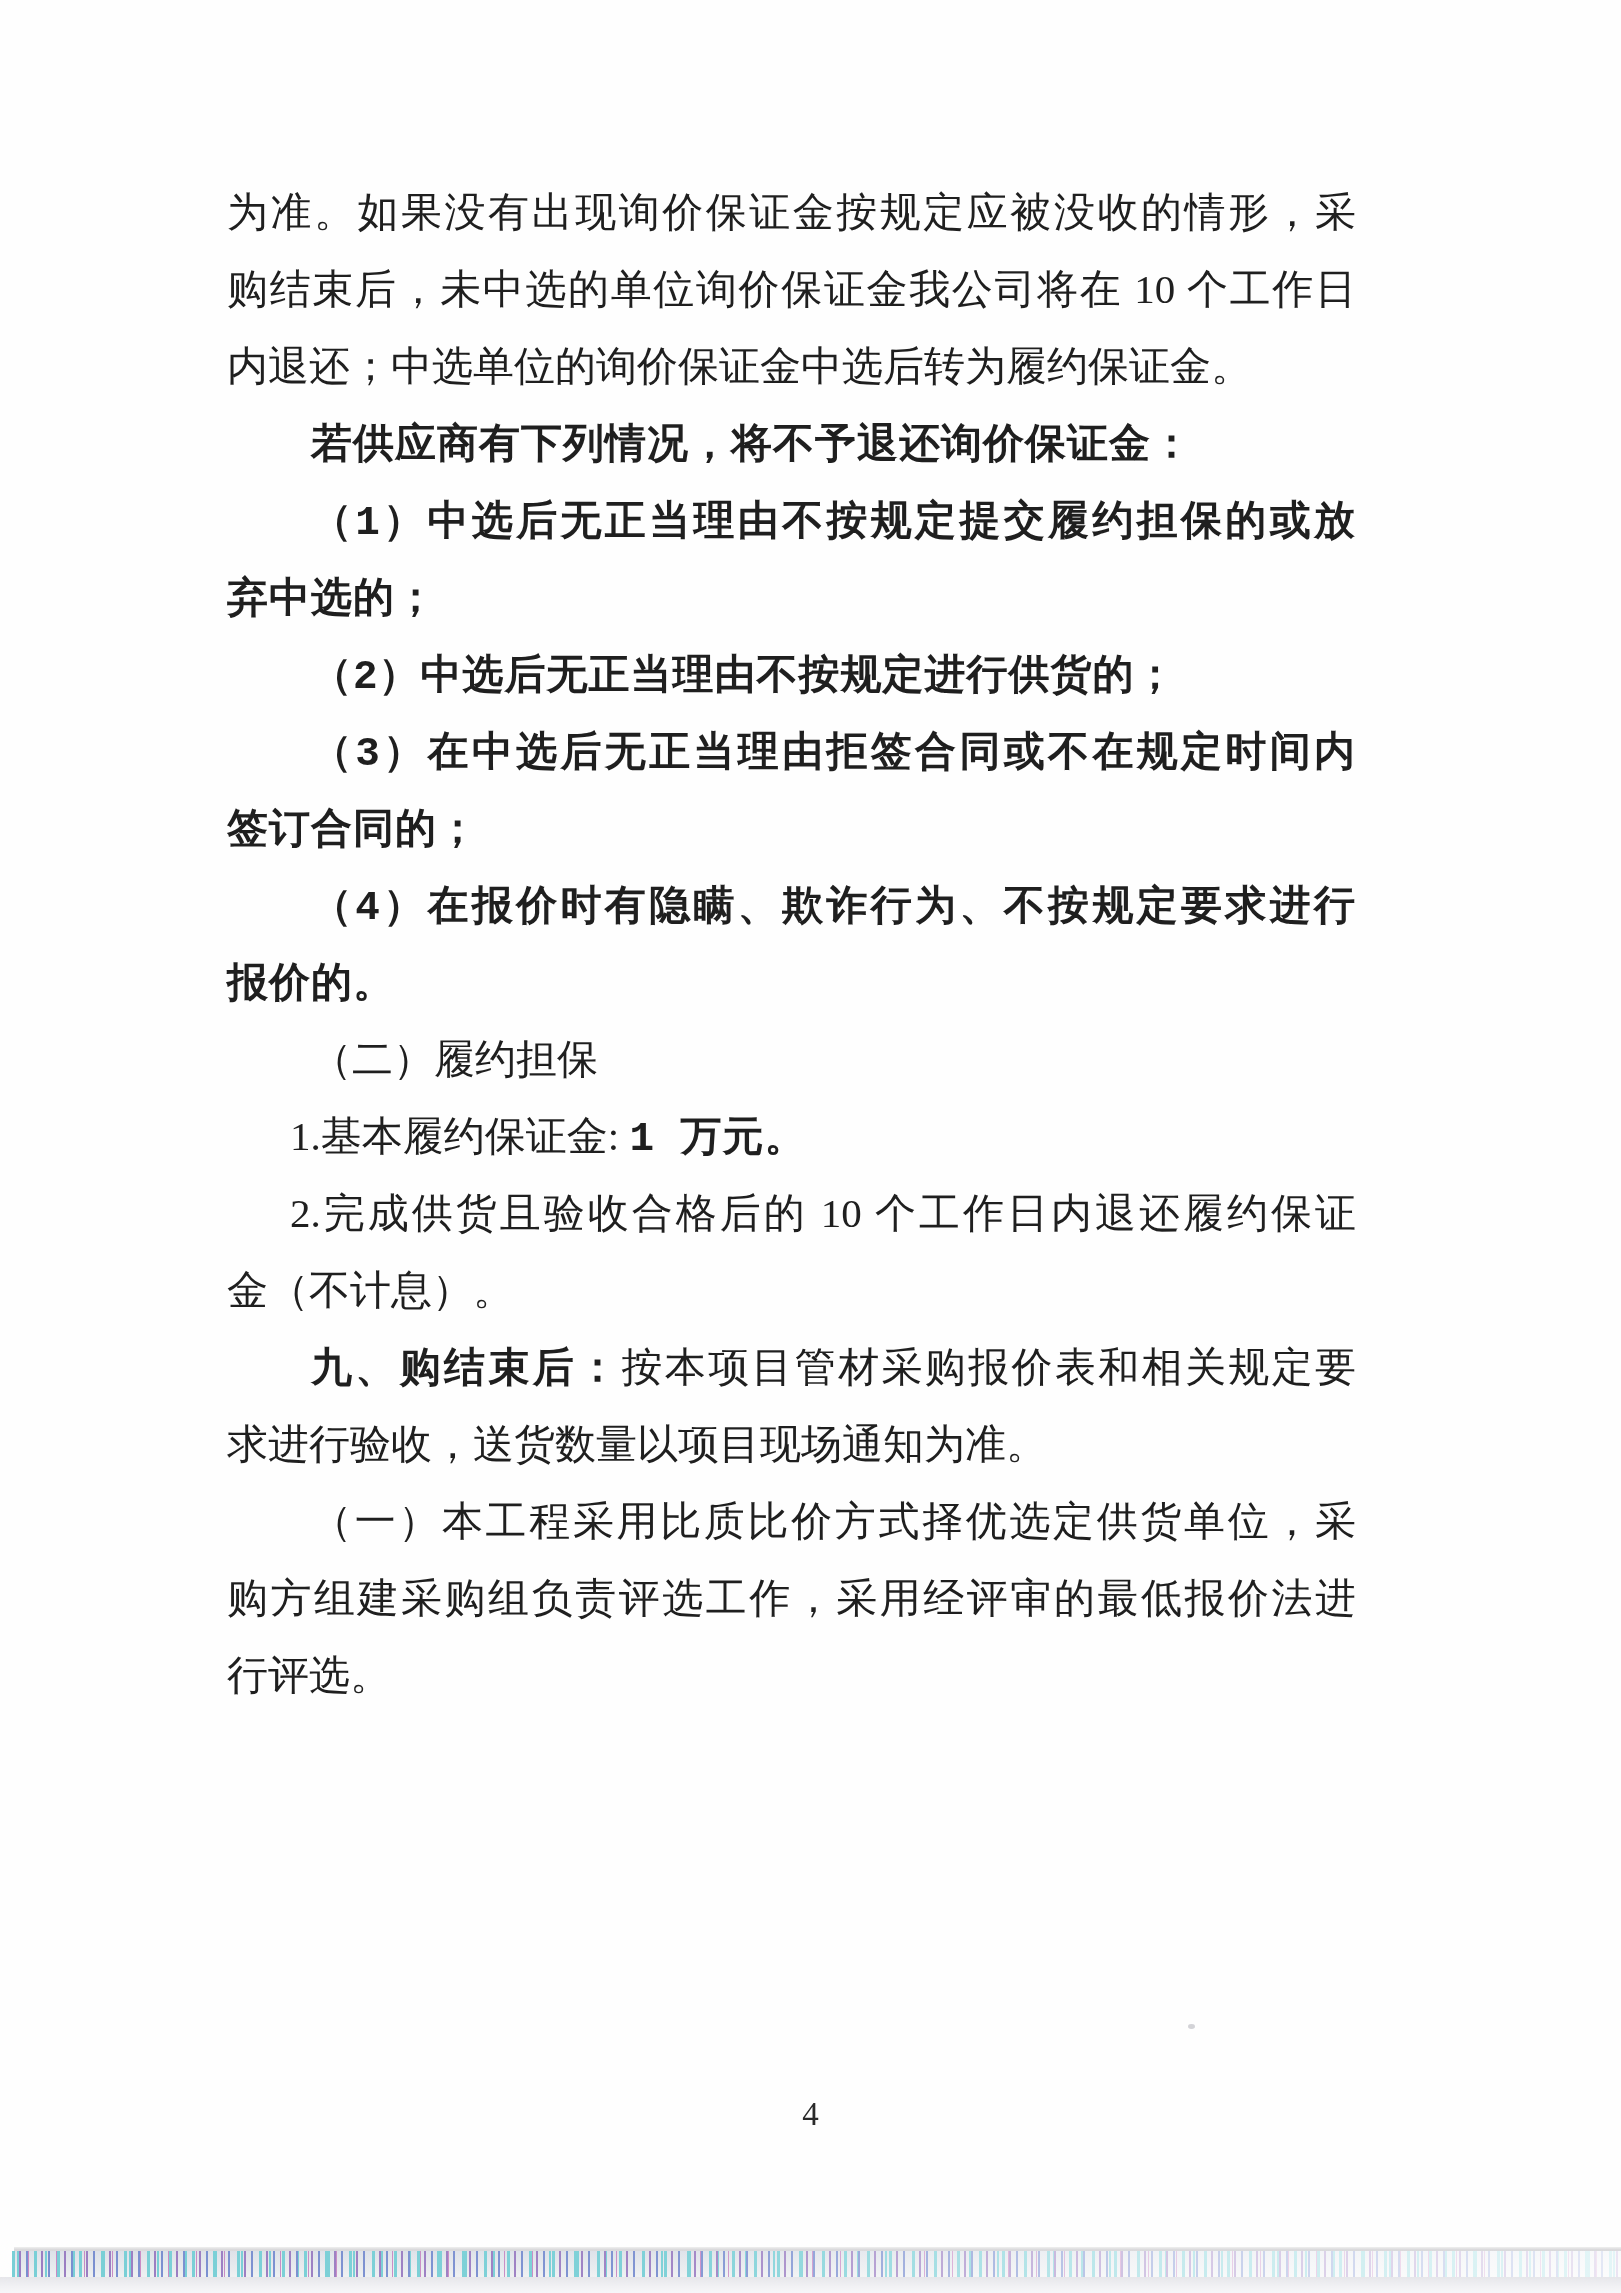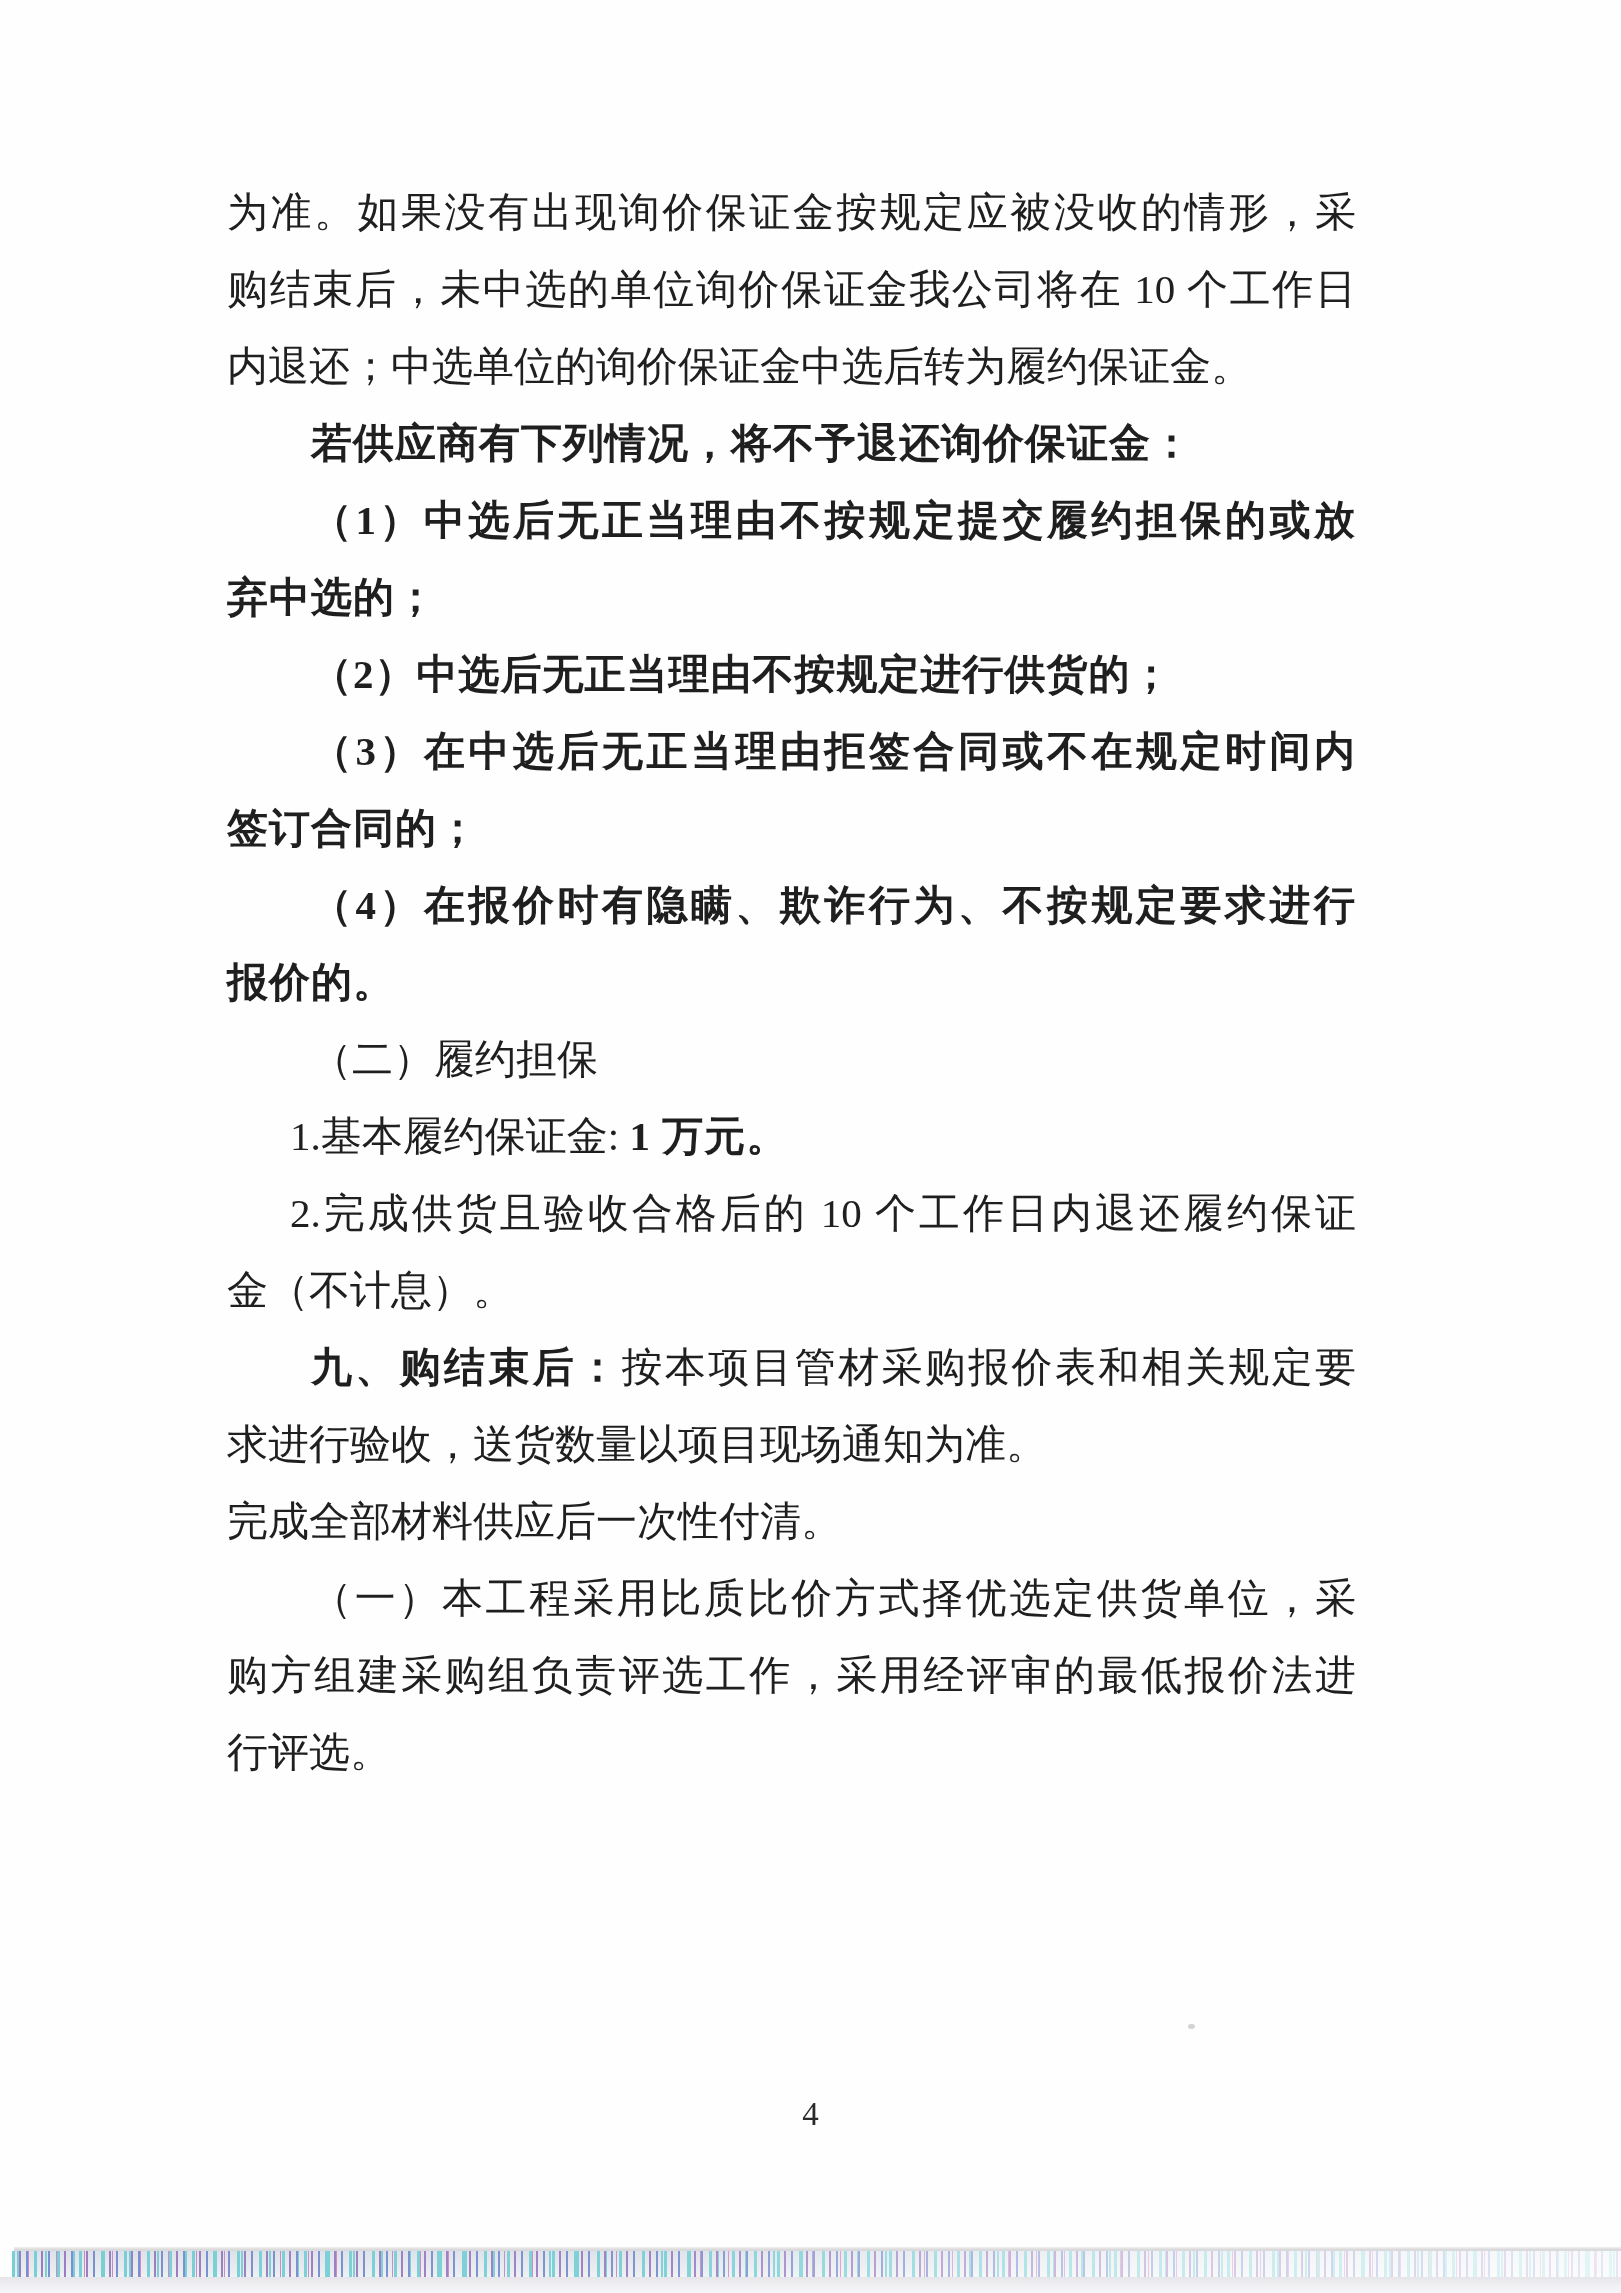--- a/index.html
+++ b/index.html
@@ -31,20 +31,21 @@
   }
   .line.full {
     white-space: normal;
     text-align: justify;
     text-align-last: justify;
     overflow: hidden;
   }
   .line span.b {
     font-weight: 700;
     letter-spacing: 1px;
+    font-family: Liberation Mono, monospace;
   }
   .line span.r {
     font-weight: 400;
   }
   .page-number {
     position: absolute;
     left: 0;
     top: 2098px;
     width: 100%;
     text-align: center;
@@ -120,21 +121,20 @@
       <div class="line full" style="padding-left: 84px;"><span class="b">（3）在中选后无正当理由拒签合同或不在规定时间内</span></div>
       <div class="line"><span class="b">签订合同的；</span></div>
       <div class="line full" style="padding-left: 84px;"><span class="b">（4）在报价时有隐瞒、欺诈行为、不按规定要求进行</span></div>
       <div class="line"><span class="b">报价的。</span></div>
       <div class="line" style="padding-left: 84px;"><span class="r">（二）履约担保</span></div>
       <div class="line" style="padding-left: 63px;"><span class="r">1.基本履约保证金: </span><span class="b">1 万元。</span></div>
       <div class="line full" style="padding-left: 63px;"><span class="r">2.完成供货且验收合格后的 10 个工作日内退还履约保证</span></div>
       <div class="line"><span class="r">金（不计息）。</span></div>
       <div class="line full" style="padding-left: 84px;"><span class="b">九、购结束后：</span><span class="r">按本项目管材采购报价表和相关规定要</span></div>
       <div class="line"><span class="r">求进行验收，送货数量以项目现场通知为准。</span></div>
-      <div class="line"><span class="r">完成全部材料供应后一次性付清。</span></div>
       <div class="line full" style="padding-left: 84px;"><span class="r">（一）本工程采用比质比价方式择优选定供货单位，采</span></div>
       <div class="line full"><span class="r">购方组建采购组负责评选工作，采用经评审的最低报价法进</span></div>
       <div class="line"><span class="r">行评选。</span></div>
     </div>
   <div class="page-number">4</div>
   <div class="speck"></div>
   <div class="scan-grey-line"></div>
   <div class="scan-noise"></div>
   <div class="scan-fade"></div>
 </div>

